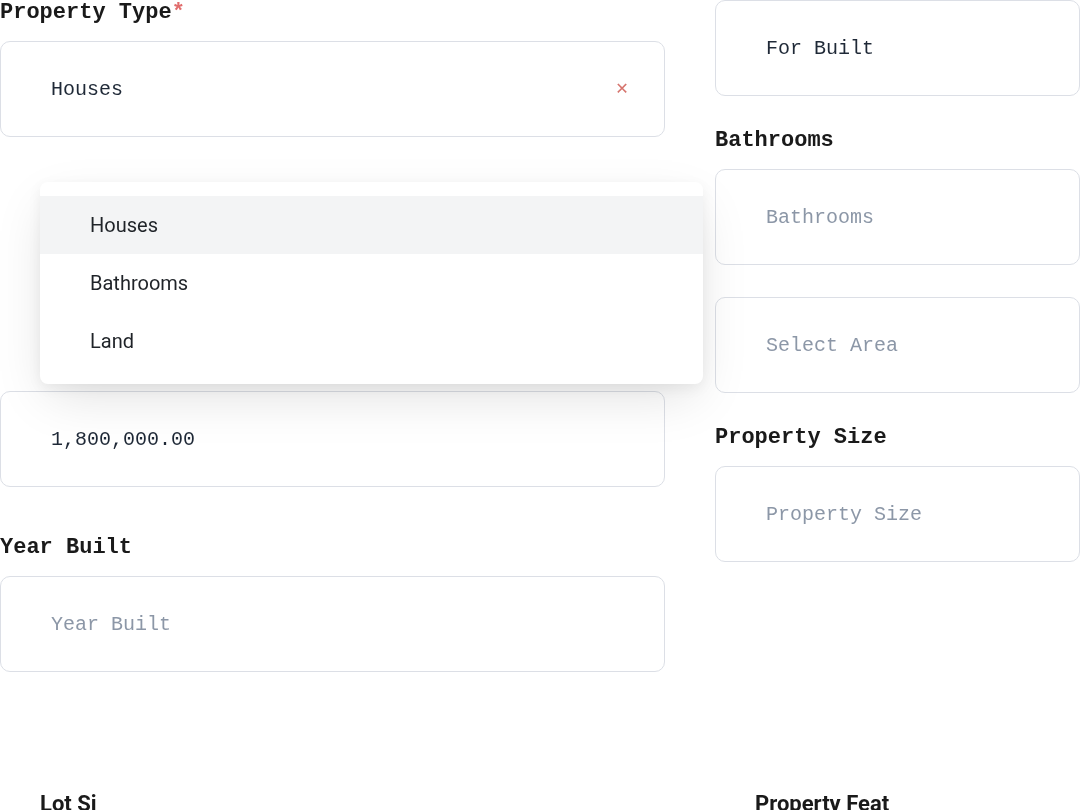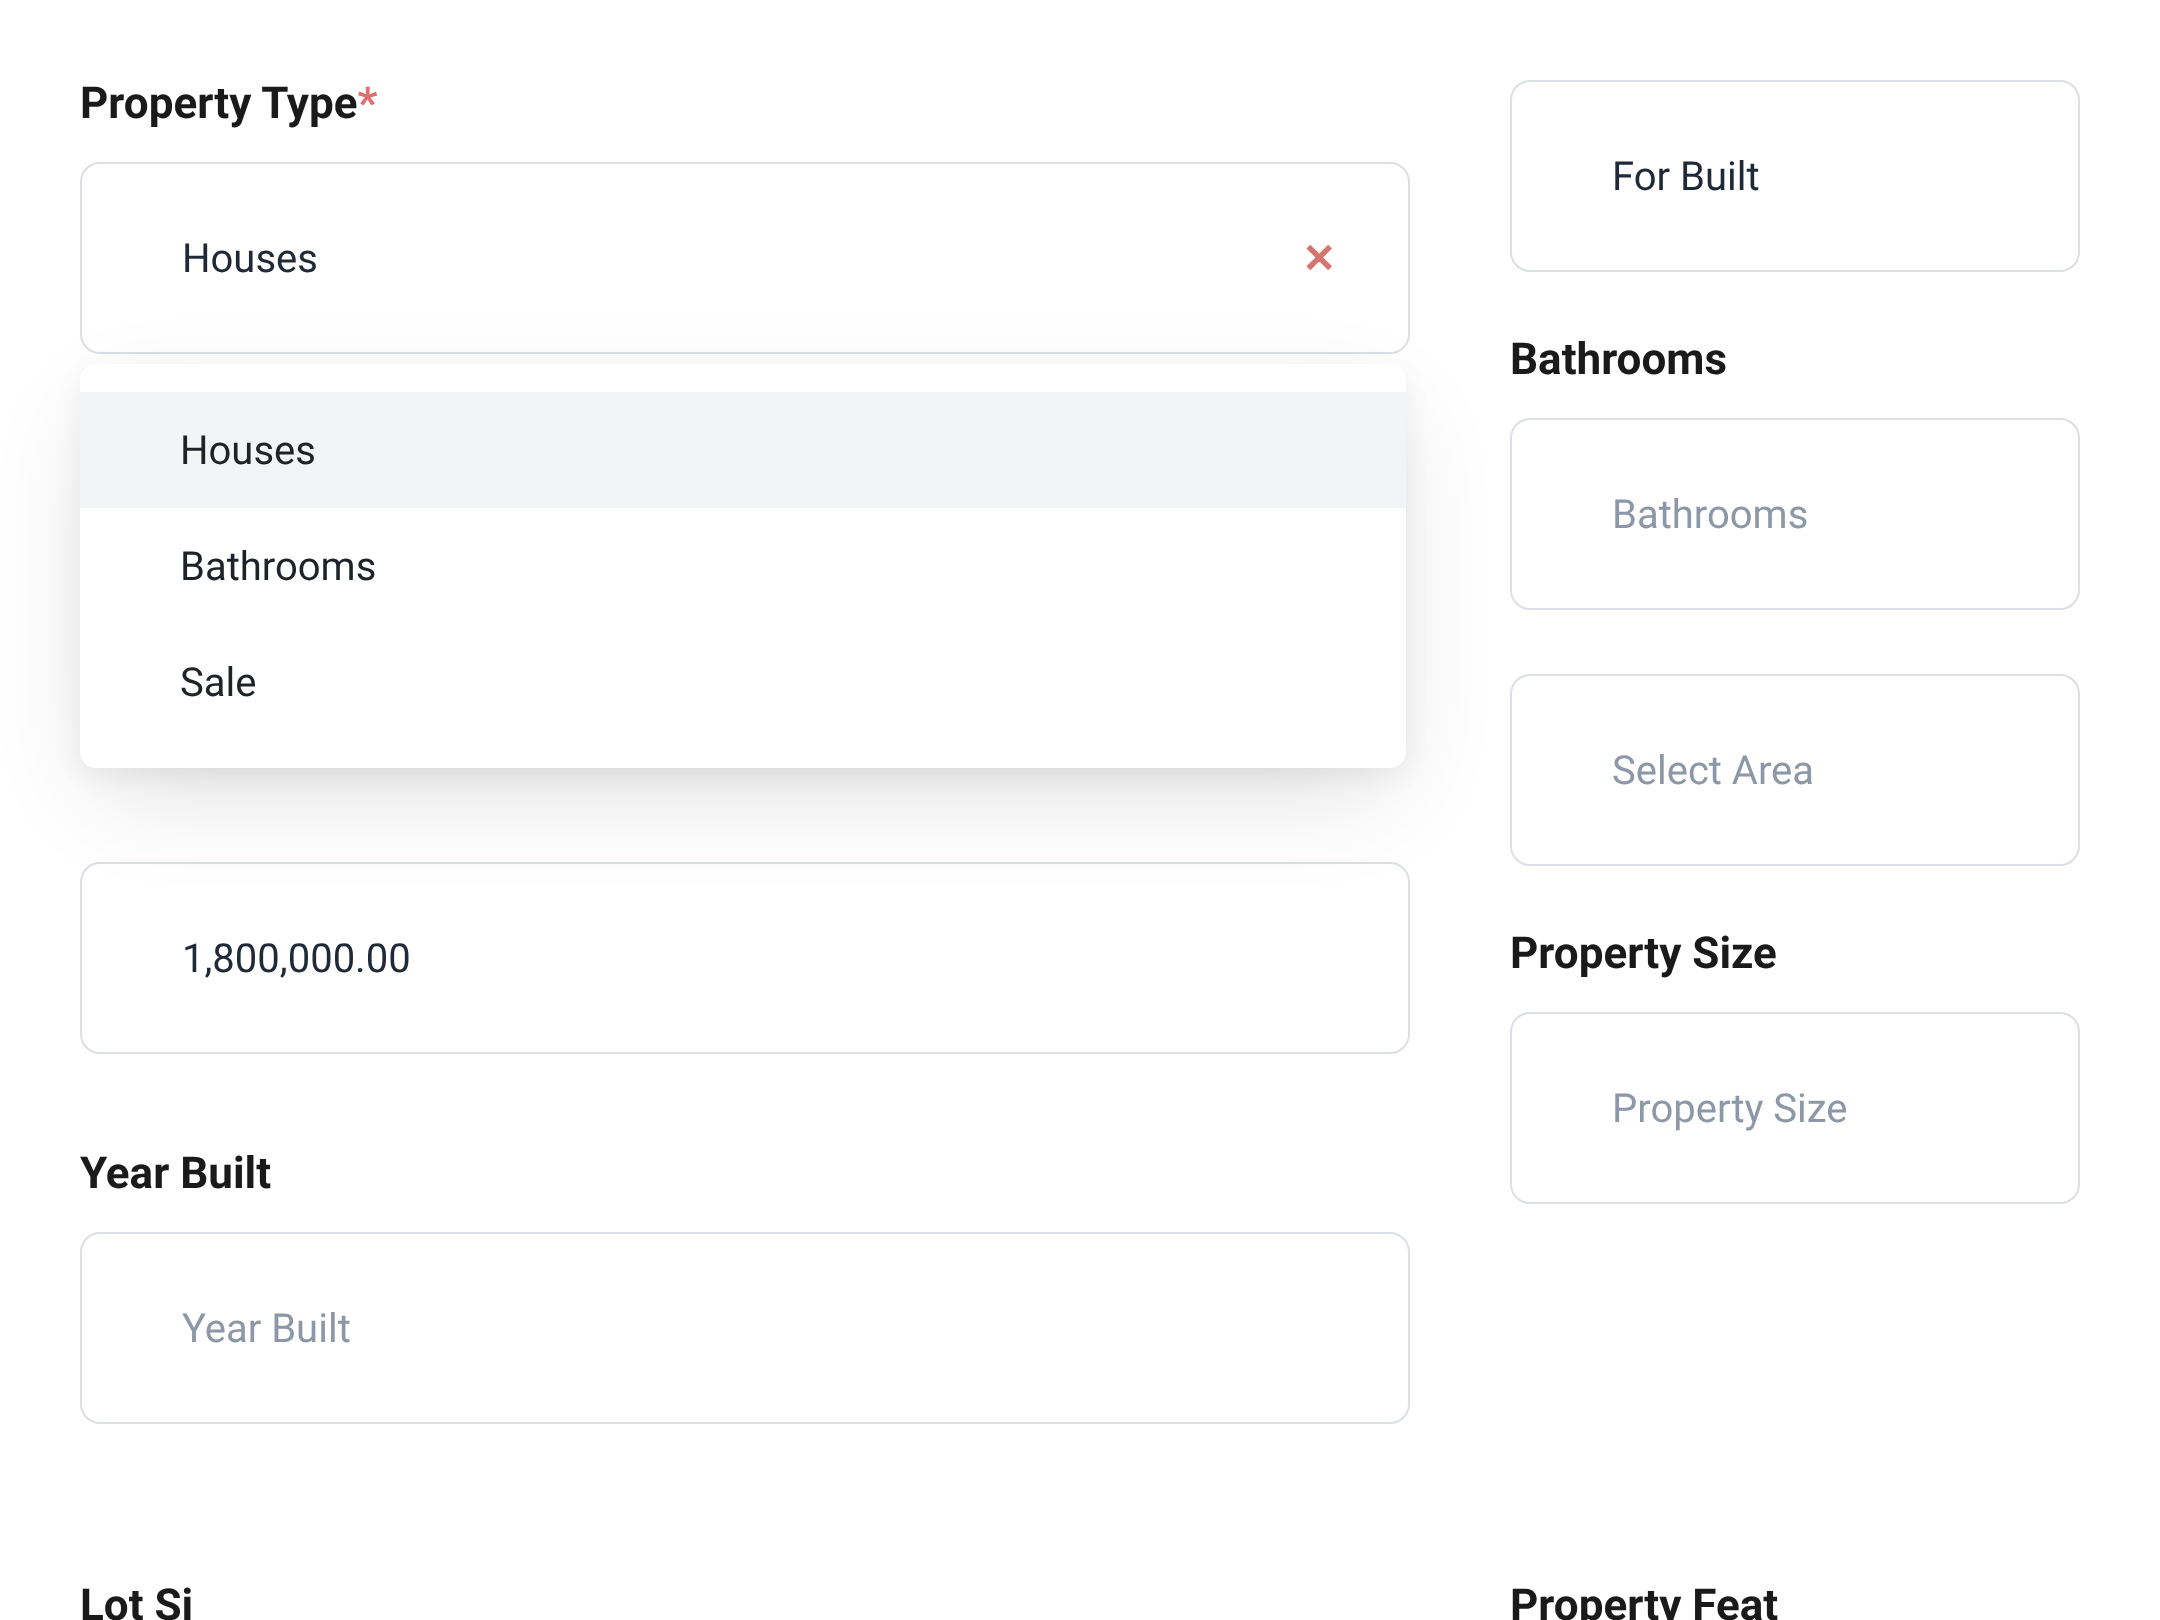--- a/index.html
+++ b/index.html
@@ -7,21 +7,21 @@
     font-family: -apple-system, BlinkMacSystemFont, "Segoe UI", Roboto, "Helvetica Neue", Arial, sans-serif;
     background: #ffffff;
     width: 1080px;
     height: 810px;
     overflow: hidden;
     position: relative;
   }
   .form-grid {
     display: flex;
     gap: 50px;
-    padding: 40px;
+    font-family: Liberation Mono, monospace;
   }
   .col {
     display: flex;
     flex-direction: column;
   }
   .col-left {
     width: 665px;
   }
   .col-right {
     flex: 1;
@@ -179,17 +179,17 @@
         <span class="select-placeholder">Property Size</span>
       </div>
     </div>
 
   </div>
 </div>
 
 <div class="dropdown-panel">
   <div class="dropdown-item selected">Houses</div>
   <div class="dropdown-item">Bathrooms</div>
-  <div class="dropdown-item">Sale</div>
+  <div class="dropdown-item">Land</div>
 </div>
 
 <div class="partial-cut partial-left">Lot Si</div>
 <div class="partial-cut partial-right">Property Feat</div>
 
 </body></html>

